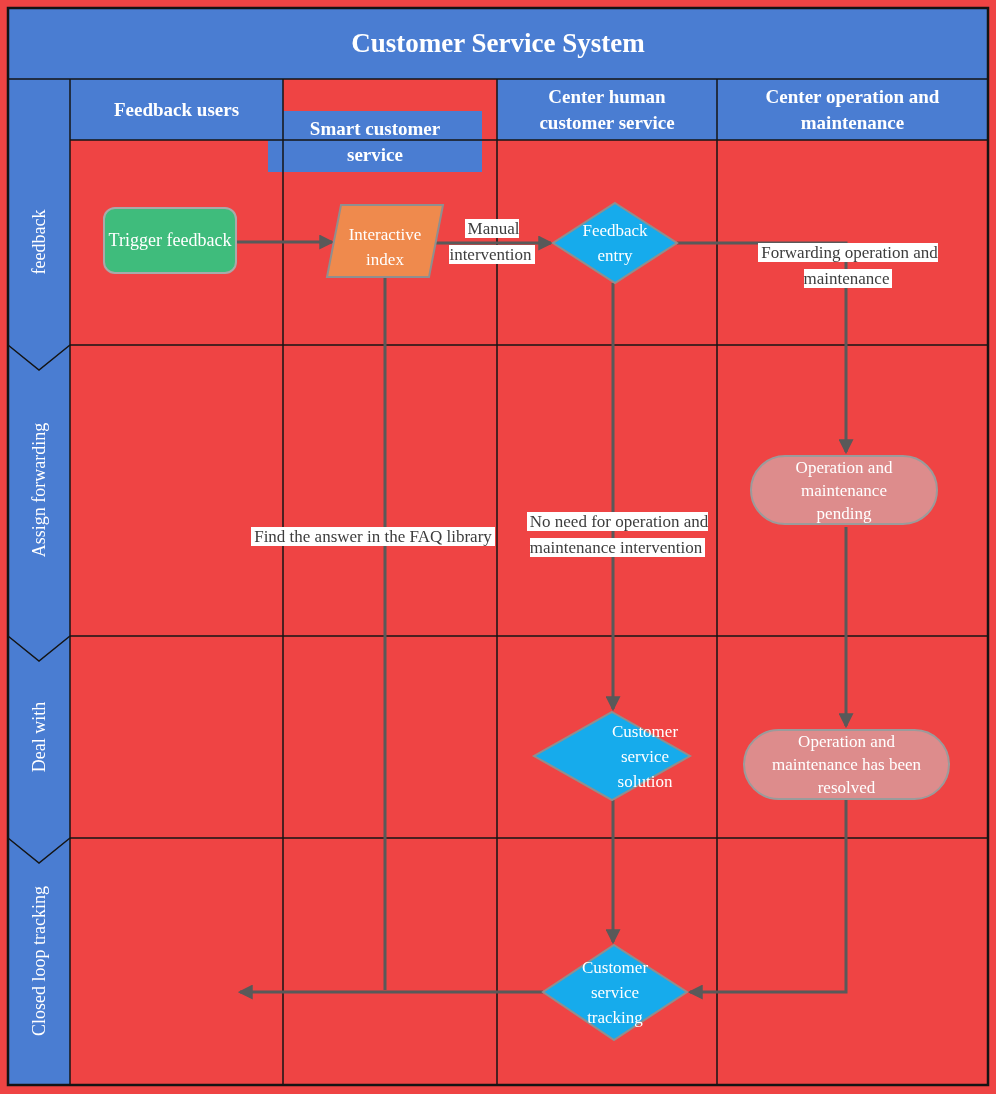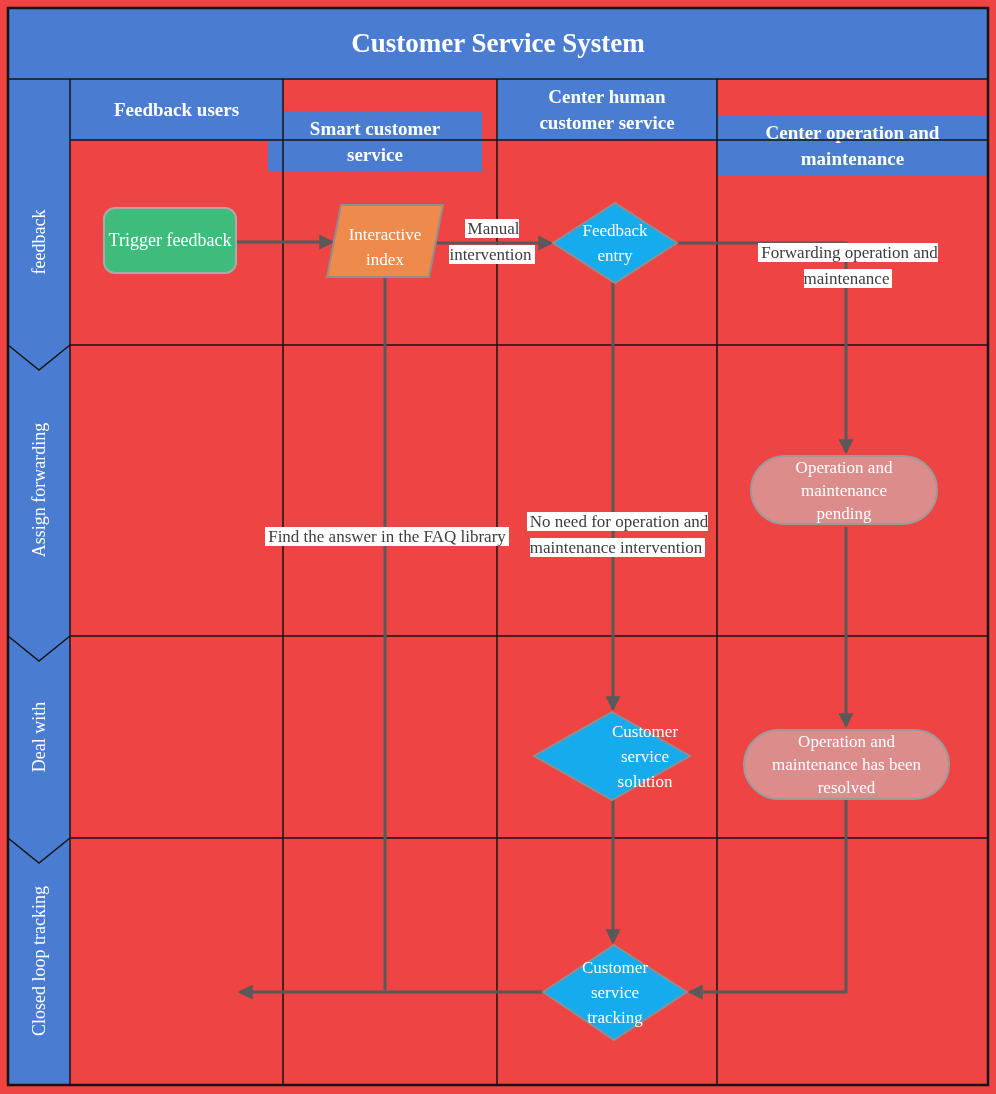--- a/index.html
+++ b/index.html
@@ -59,21 +59,21 @@
   <div class="abs bluefill rail"></div>
   <div class="abs bluefill hdr" style="left:70px;width:213px;">
     <span style="width:190px;">Feedback users</span>
   </div>
   <div class="abs bluefill hdr" style="left:268px;width:214px;margin-top:32px;">
     <span style="width:150px;">Smart customer service</span>
   </div>
   <div class="abs bluefill hdr" style="left:497px;width:220px;">
     <span style="width:165px;">Center human customer service</span>
   </div>
-  <div class="abs bluefill hdr" style="left:717px;width:271px;margin-top:36px;">
+  <div class="abs bluefill hdr" style="left:717px;width:271px;">
     <span style="width:175px;">Center operation and maintenance</span>
   </div>
 
   <svg class="abs overlay" width="996" height="1094" viewBox="0 0 996 1094">
     <defs>
       <marker id="ah" viewBox="0 0 10 10" markerWidth="5" markerHeight="5" refX="8.5" refY="5" orient="auto">
         <path d="M0,0 L10,5 L0,10 Z" fill="#595959"></path>
       </marker>
     </defs>
 
@@ -139,20 +139,20 @@
   <div class="abs shape shapetext" style="left:543px;top:945px;width:144px;height:95px;">
     <span style="width:90px;">Customer service tracking</span>
   </div>
 
   <div class="abs flowlabel" style="left:432px;top:216px;width:120px;">
     <span class="bg">Manual intervention</span>
   </div>
   <div class="abs flowlabel" style="left:758px;top:240px;width:180px;">
     <span class="bg">Forwarding operation and maintenance</span>
   </div>
-  <div class="abs flowlabel nowrap" style="left:247px;top:524px;width:280px;">
+  <div class="abs flowlabel nowrap" style="left:233px;top:524px;width:280px;">
     <span class="bg">Find the answer in the FAQ library</span>
   </div>
   <div class="abs flowlabel" style="left:510px;top:509px;width:215px;">
     <span class="bg">No need for operation and maintenance intervention</span>
   </div>
 
 </div>
 
 </body></html>

